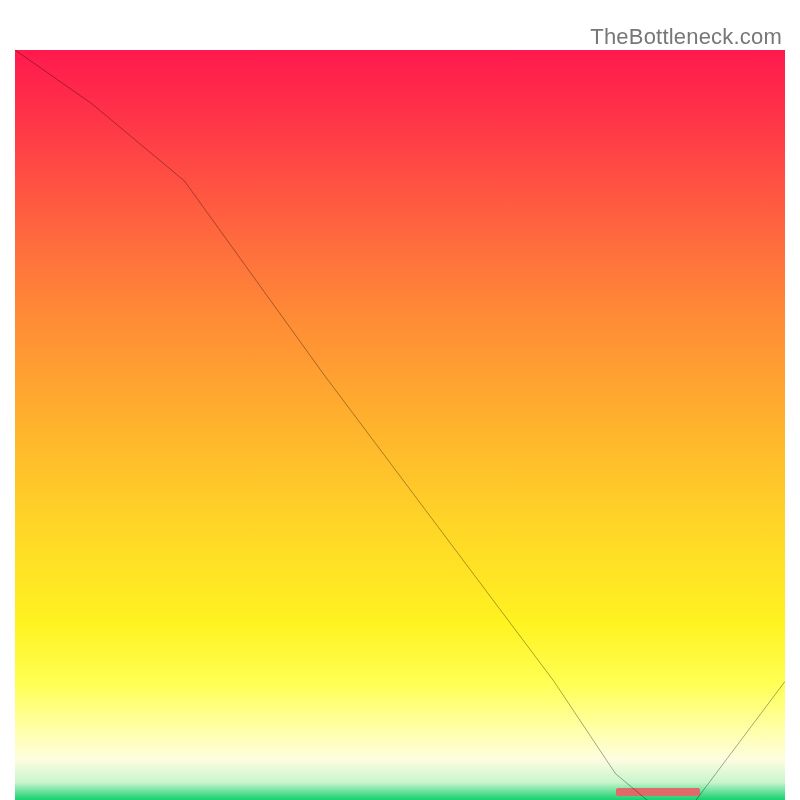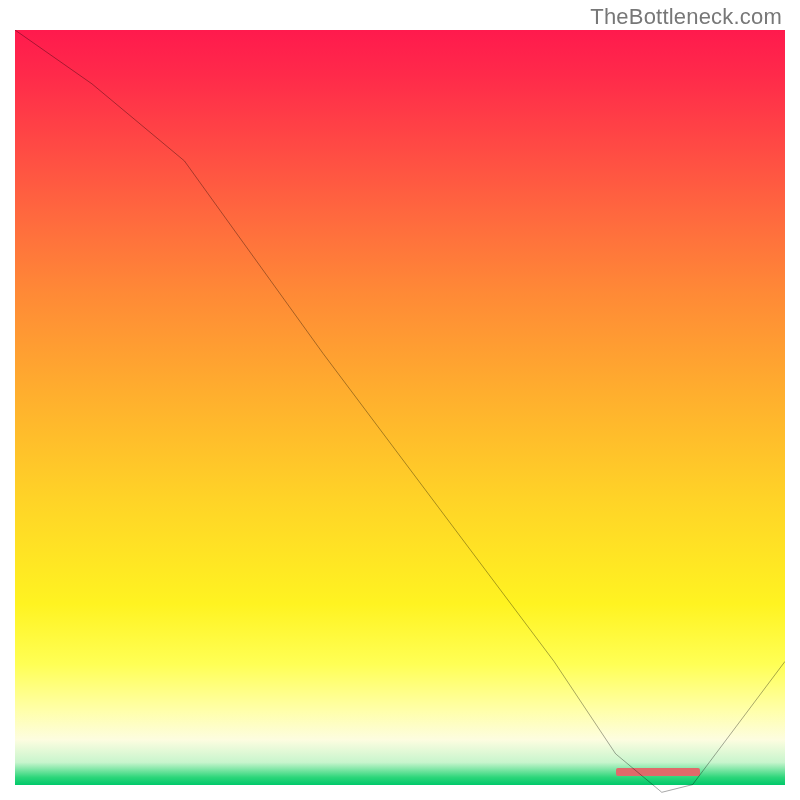--- a/index.html
+++ b/index.html
@@ -8,20 +8,21 @@
     width: 800px;
     height: 800px;
     background: #ffffff;
     font-family: Arial, Helvetica, sans-serif;
     overflow: hidden;
   }
   .container {
     position: relative;
     width: 800px;
     height: 667px;
+    margin-top: 20px;
   }
   .watermark {
     position: absolute;
     top: 4px;
     right: 18px;
     color: #777;
     font-size: 22px;
     letter-spacing: 0.2px;
     font-weight: 500;
   }

